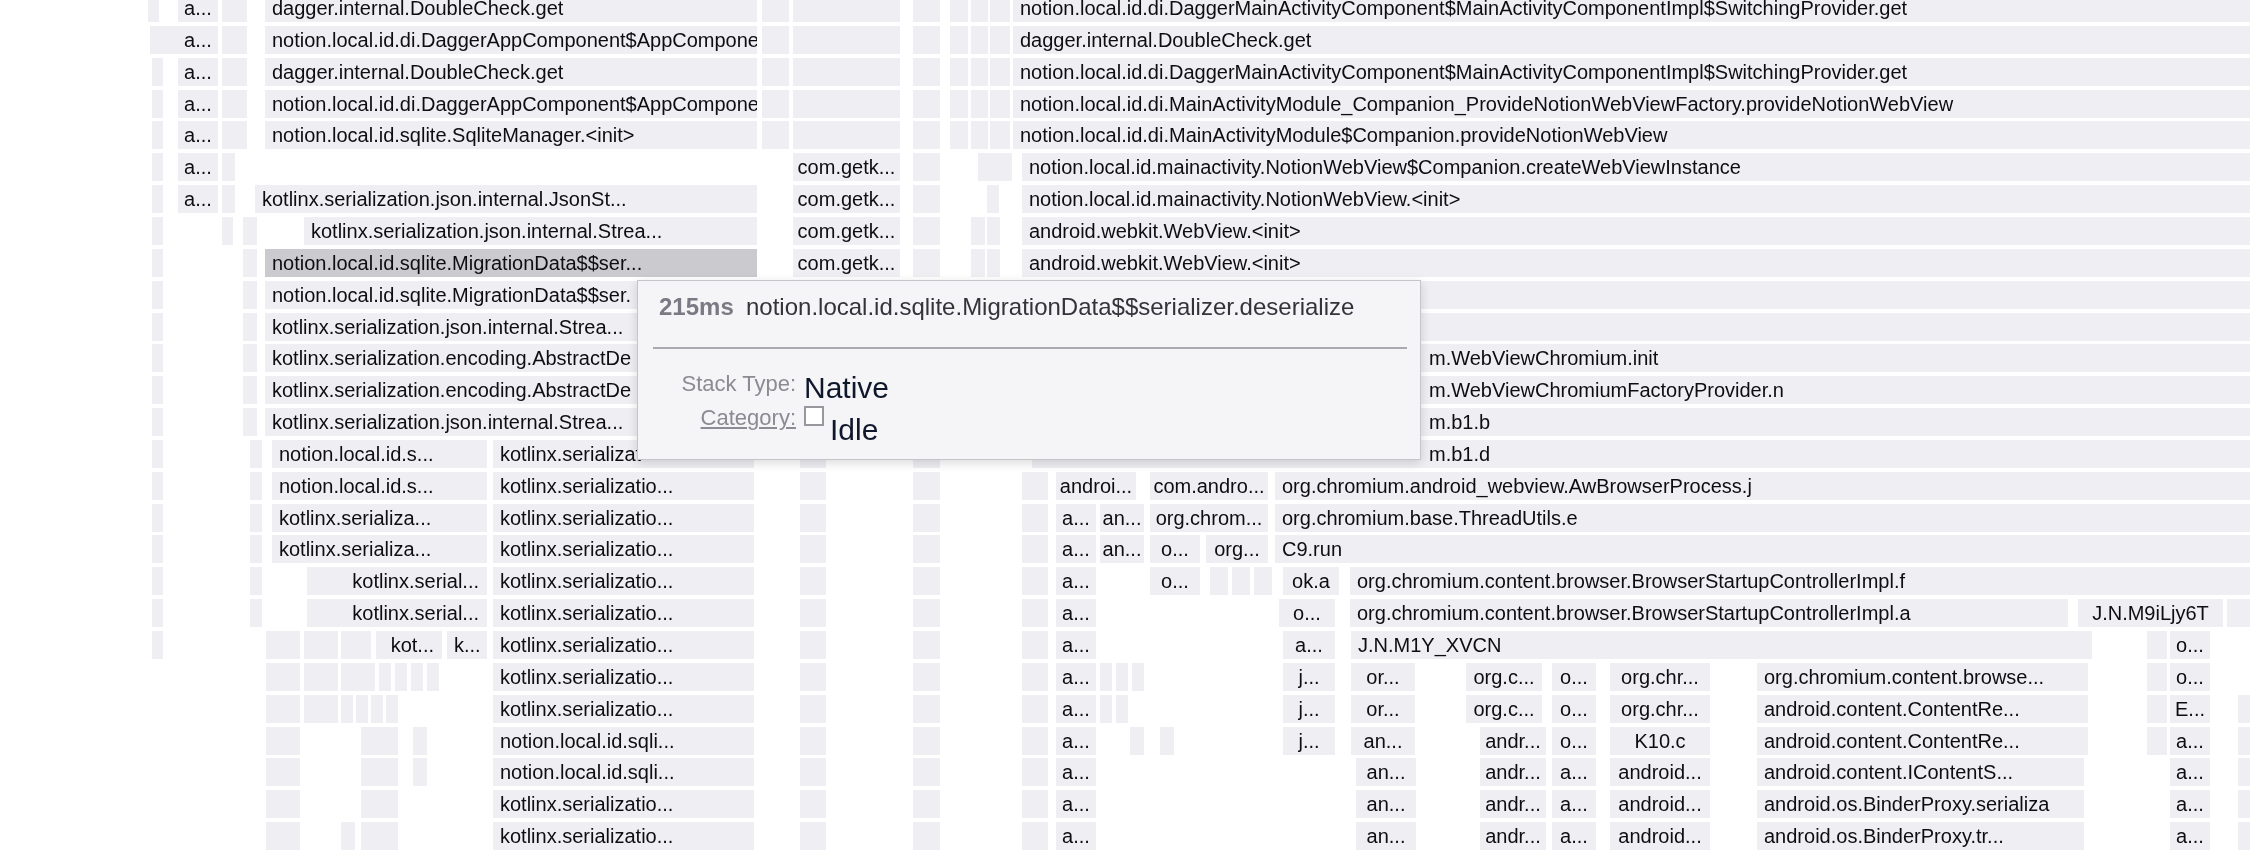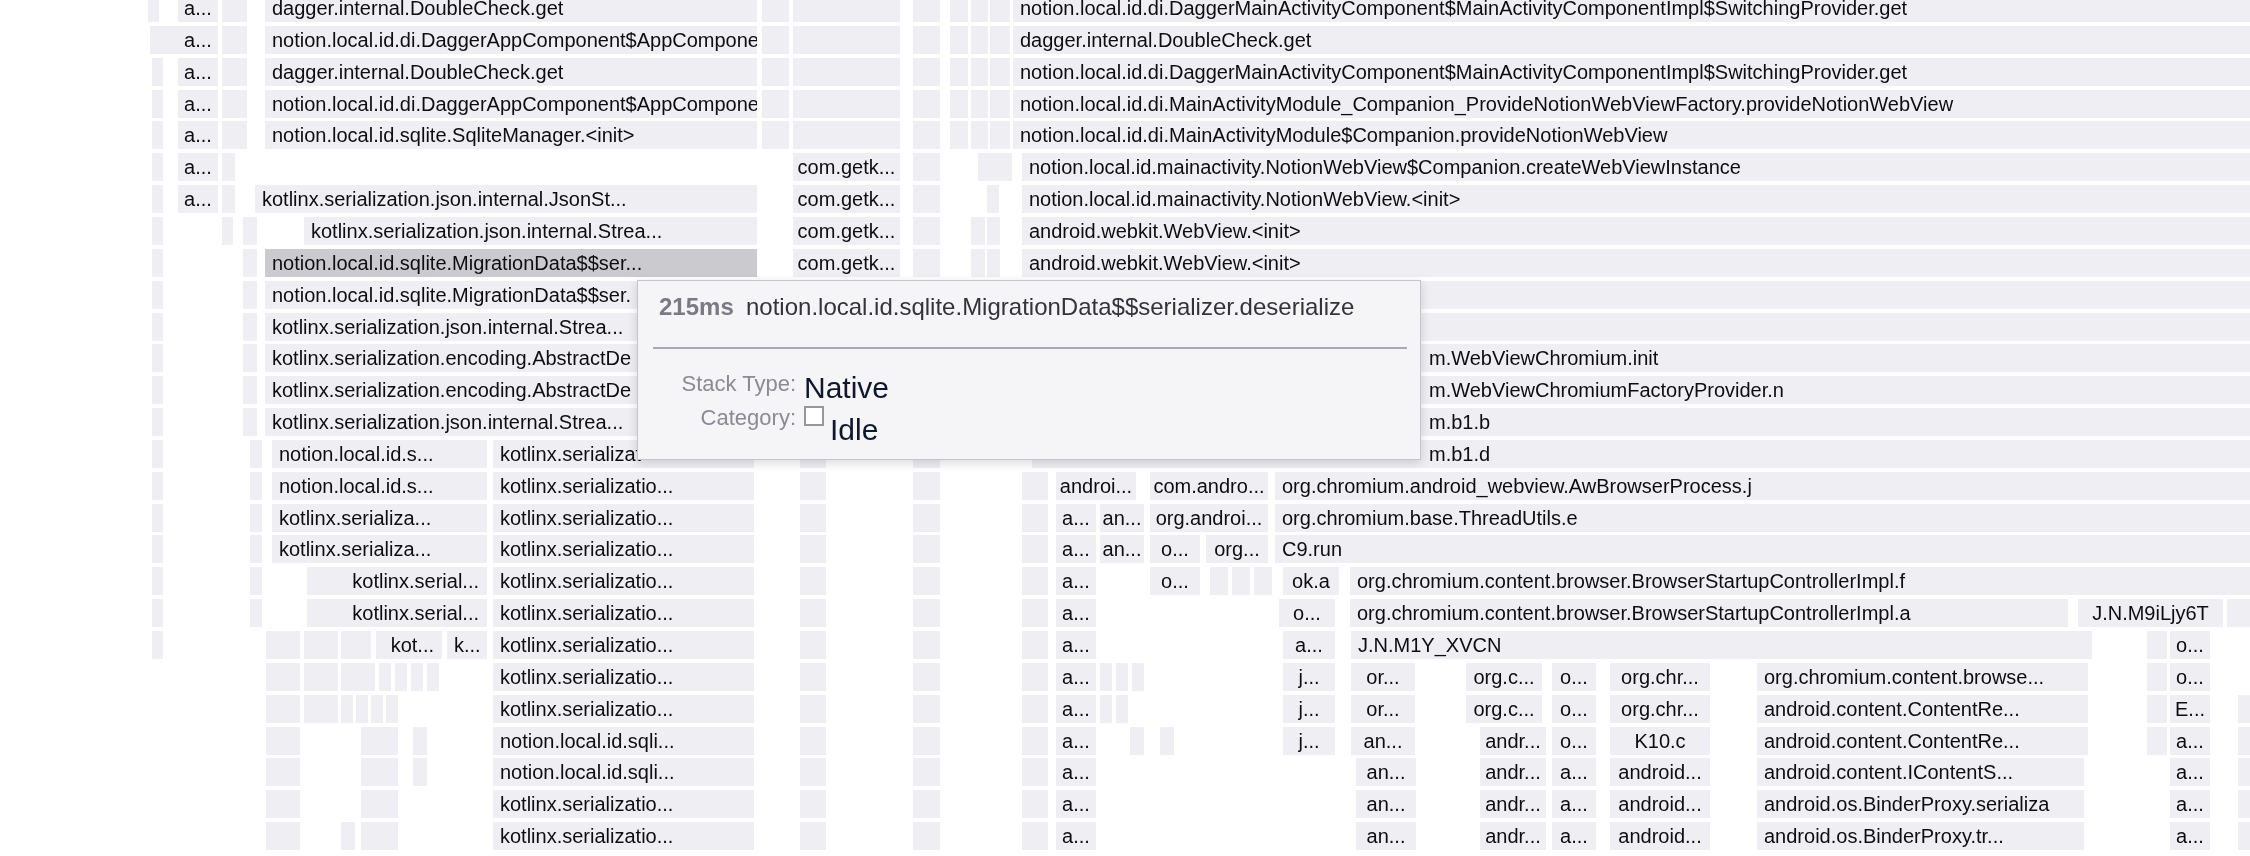--- a/index.html
+++ b/index.html
@@ -199,21 +199,21 @@
       <div class="frow" style="top: 503.6px; height: 28px;">
         <div class="frame" style="left: 152px; width: 6px; height: 28px;"></div>
         <div class="frame" style="left: 250px; width: 12px; height: 28px;"></div>
         <div class="frame" style="left: 272px; width: 215px; height: 28px;">kotlinx.serializa...</div>
         <div class="frame" style="left: 493px; width: 261px; height: 28px;">kotlinx.serializatio...</div>
         <div class="frame" style="left: 800px; width: 26px; height: 28px;"></div>
         <div class="frame" style="left: 913px; width: 27px; height: 28px;"></div>
         <div class="frame" style="left: 1022px; width: 26px; height: 28px;"></div>
         <div class="frame al-c" style="left: 1056px; width: 40px; height: 28px;">a...</div>
         <div class="frame al-c" style="left: 1100px; width: 44px; height: 28px;">an...</div>
-        <div class="frame al-c" style="left: 1150px; width: 118px; height: 28px;">org.androi...</div>
+        <div class="frame al-c" style="left: 1150px; width: 118px; height: 28px;">org.chrom...</div>
         <div class="frame" style="left: 1275px; width: 979px; height: 28px;">org.chromium.base.ThreadUtils.e</div>
       </div>
       <div class="frow" style="top: 535.45px; height: 28px;">
         <div class="frame" style="left: 152px; width: 6px; height: 28px;"></div>
         <div class="frame" style="left: 250px; width: 12px; height: 28px;"></div>
         <div class="frame" style="left: 272px; width: 215px; height: 28px;">kotlinx.serializa...</div>
         <div class="frame" style="left: 493px; width: 261px; height: 28px;">kotlinx.serializatio...</div>
         <div class="frame" style="left: 800px; width: 26px; height: 28px;"></div>
         <div class="frame" style="left: 913px; width: 27px; height: 28px;"></div>
         <div class="frame" style="left: 1022px; width: 26px; height: 28px;"></div>
@@ -391,17 +391,17 @@
         <div class="frame" style="left: 2238px; width: 16px; height: 28px;"></div>
       </div>
     </div>
 
   <div id="tooltip">
     <span class="dur">215ms</span>
     <span class="ttl">notion.local.id.sqlite.MigrationData$$serializer.deserialize</span>
     <div class="divider"></div>
     <span class="lab" style="top:90px;">Stack Type:</span>
     <span class="val" style="left:166px;top:90px;">Native</span>
-    <span class="lab" style="top:124px;">Category:</span>
+    <span class="lab" style="top:124px;text-decoration:underline;">Category:</span>
     <span class="swatch"></span>
     <span class="val" style="left:192px;top:124px;margin-top:8px;">Idle</span>
   </div>
 </div>
 
 </body></html>

